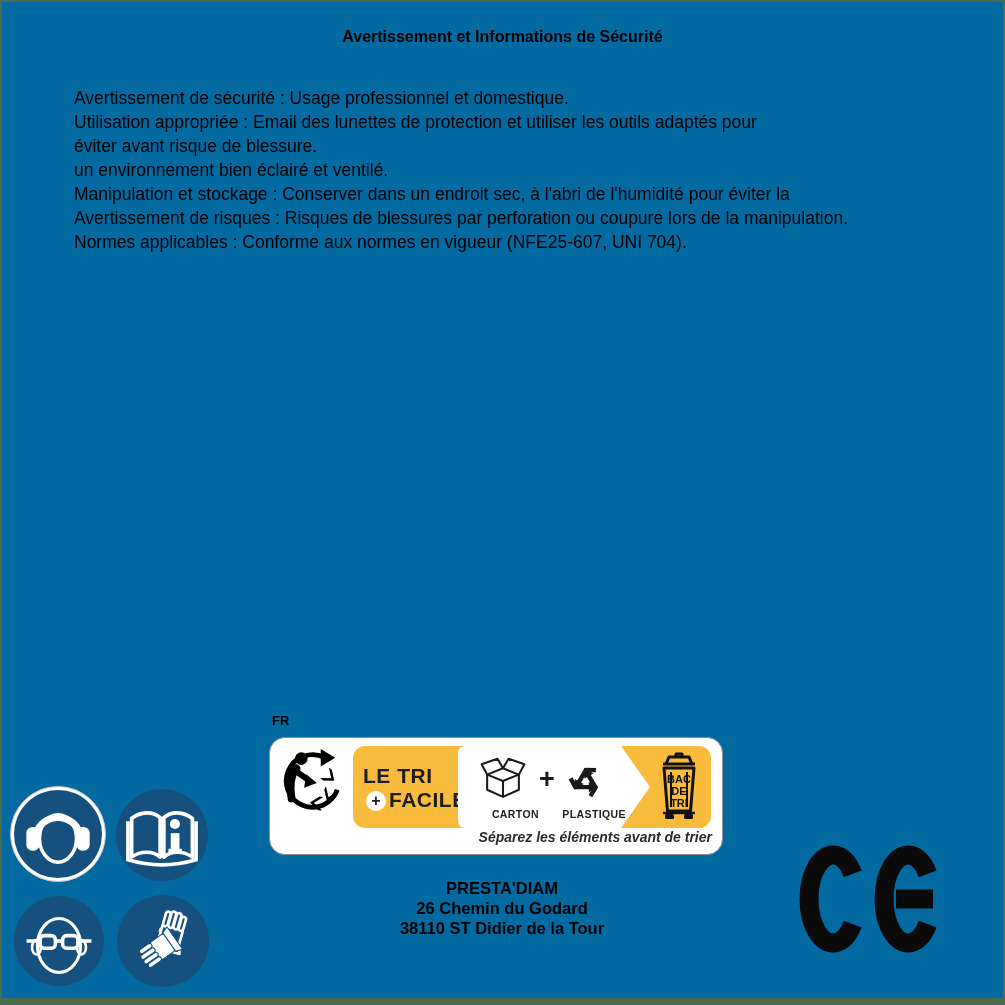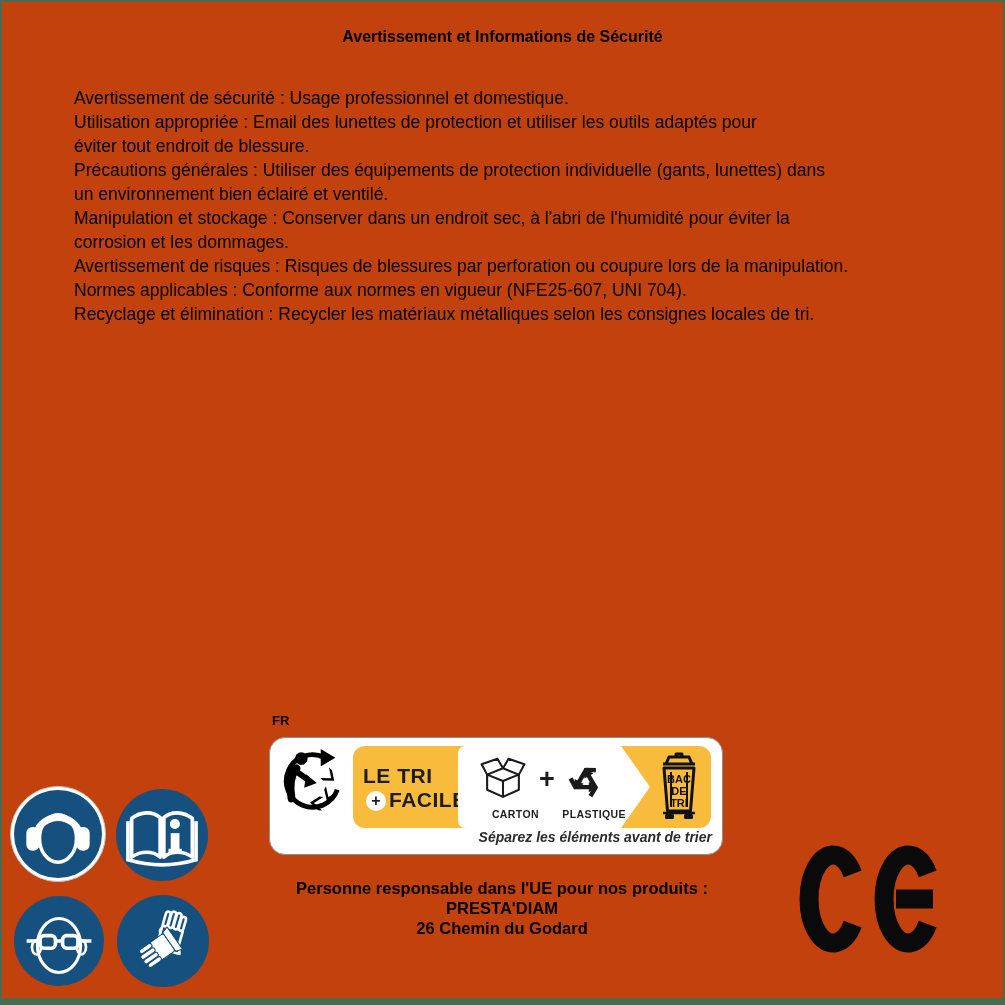--- a/index.html
+++ b/index.html
@@ -1,17 +1,17 @@
 <!DOCTYPE html>
 <html><head>
 <meta charset="utf-8">
 <style>
   html,body{margin:0;padding:0;background:#fff;}
   .canvas{
-    position:relative;width:1005px;height:1005px;background:#c2410c;
+    position:relative;width:1005px;height:1005px;background:#0369a1;
     box-sizing:border-box;border:solid #4a6b4e;border-width:2px 2px 7px 2px;
     font-family:"Liberation Sans",sans-serif;color:#000;overflow:hidden;
   }
   .abs{position:absolute;}
   .page-title{top:26px;left:0;width:100%;text-align:center;font-size:16px;font-weight:bold;}
   .bodytext{top:84px;left:72px;width:910px;font-size:17.5px;line-height:24px;}
   .bodytext div{white-space:nowrap;}
   .ring{background:#fff;border:1px solid #c4c4c4;border-radius:50%;padding:3px;}
   
   .fr-label{top:711px;left:270px;font-size:13px;font-weight:bold;}
@@ -31,28 +31,25 @@
 </head>
 <body>
 
 <div class="canvas">
 
   <div class="abs page-title">Avertissement et Informations de Sécurité</div>
 
   <div class="abs bodytext">
     <div>Avertissement de sécurité : Usage professionnel et domestique.</div>
     <div>Utilisation appropriée : Email des lunettes de protection et utiliser les outils adaptés pour</div>
-    <div>éviter tout endroit de blessure.</div>
-    <div>Précautions générales : Utiliser des équipements de protection individuelle (gants, lunettes) dans</div>
+    <div>éviter avant risque de blessure.</div>
     <div>un environnement bien éclairé et ventilé.</div>
     <div>Manipulation et stockage : Conserver dans un endroit sec, à l'abri de l'humidité pour éviter la</div>
-    <div>corrosion et les dommages.</div>
     <div>Avertissement de risques : Risques de blessures par perforation ou coupure lors de la manipulation.</div>
     <div>Normes applicables : Conforme aux normes en vigueur (NFE25-607, UNI 704).</div>
-    <div>Recyclage et élimination : Recycler les matériaux métalliques selon les consignes locales de tri.</div>
   </div>
 
   <div class="abs ring" style="left:8px;top:784px;">
     <svg width="88" height="88" viewBox="0 0 100 100">
       <circle cx="50" cy="50" r="50" fill="#15507e"></circle>
       <ellipse cx="50" cy="55" rx="21" ry="27" fill="none" stroke="#fff" stroke-width="4"></ellipse>
       <path d="M25,50 A26,26 0 0 1 75,50" fill="none" stroke="#fff" stroke-width="8"></path>
       <rect x="14" y="42" width="15" height="27" rx="7" fill="#fff"></rect>
       <rect x="71" y="42" width="15" height="27" rx="7" fill="#fff"></rect>
     </svg>
@@ -188,23 +185,23 @@
         <path d="M7,63 H39" stroke="#111" stroke-width="2.5"></path>
         <rect x="9" y="64" width="9" height="5" rx="1.5" fill="#111"></rect>
         <rect x="28" y="64" width="9" height="5" rx="1.5" fill="#111"></rect>
       </svg>
     </div>
 
     <div class="abs tagline">Séparez les éléments avant de trier</div>
   </div>
 
   <div class="abs address">
-    <div>Personne responsable dans l'UE pour nos produits :</div>
     <div>PRESTA'DIAM</div>
     <div>26 Chemin du Godard</div>
+    <div>38110 ST Didier de la Tour</div>
   </div>
 
   <div class="abs" style="left:797px;top:843px;">
     <svg width="147" height="108" viewBox="0 0 147 108">
       <g fill="none" stroke="#0a0a0a" stroke-width="19">
         <path d="M53.7,28.8 A24,44 0 1 0 53.7,79.2"></path>
         <path d="M128.7,28.8 A24,44 0 1 0 128.7,79.2"></path>
       </g>
       <rect x="97" y="44.5" width="37" height="19" fill="#0a0a0a"></rect>
     </svg>

